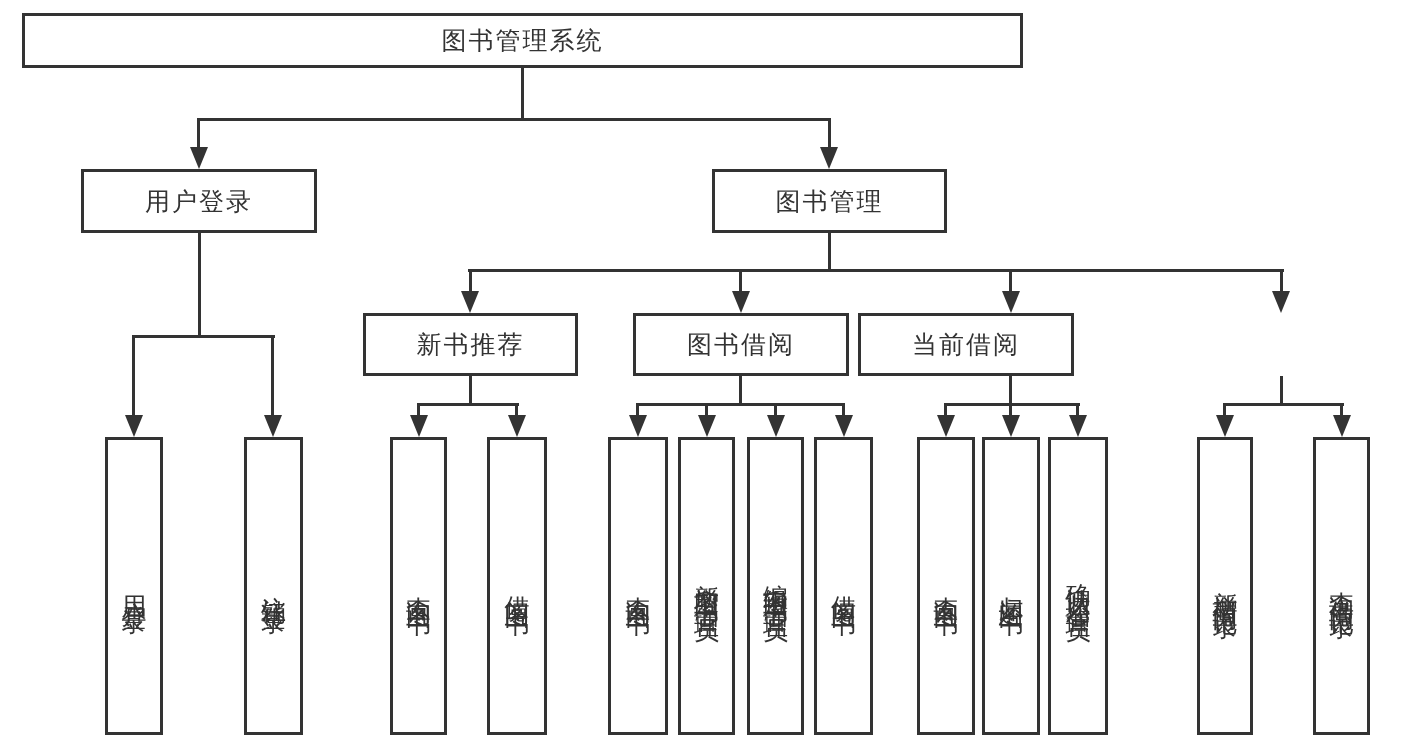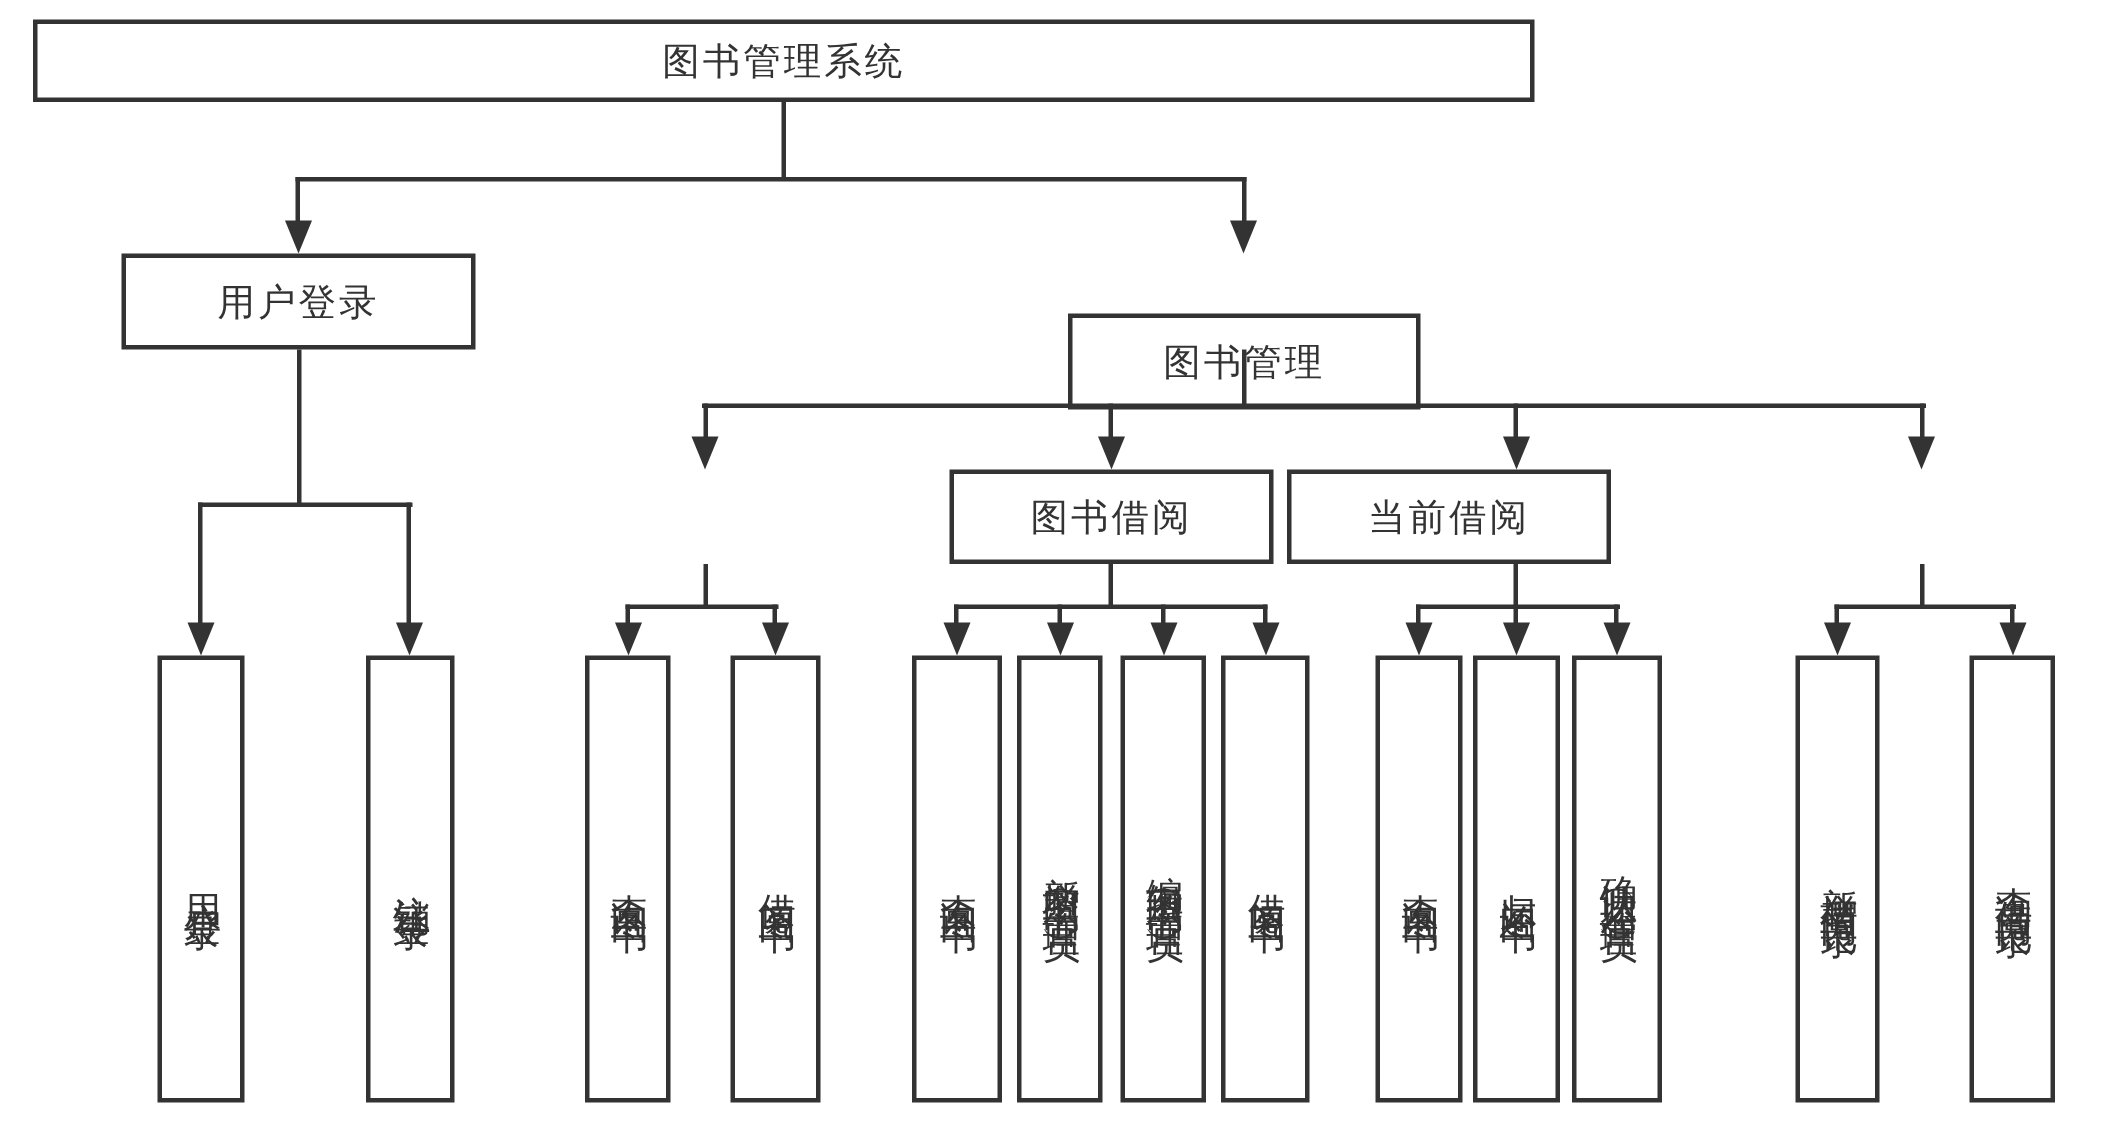--- a/index.html
+++ b/index.html
@@ -33,22 +33,23 @@
   }
 </style>
 </head>
 <body>
 
 <div class="canvas">
 
   <div class="box" style="left:22px;top:13px;width:1001px;height:55px;">图书管理系统</div>
 
   <div class="box" style="left:81px;top:169px;width:236px;height:64px;">用户登录</div>
-  <div class="box" style="left:712px;top:169px;width:235px;height:64px;margin-top:40px;">图书管理</div>
+  <div class="box" style="left:712px;top:169px;width:235px;height:64px;">图书管理</div>
 
+  <div class="box" style="left:363px;top:313px;width:215px;height:63px;">新书推荐</div>
   <div class="box" style="left:633px;top:313px;width:216px;height:63px;">图书借阅</div>
   <div class="box" style="left:858px;top:313px;width:216px;height:63px;">当前借阅</div>
 
   <div class="vbox" style="left:105px;top:437px;width:58px;height:298px;">
     <span class="vtext">用户登录</span>
   </div>
   <div class="vbox" style="left:244px;top:437px;width:59px;height:298px;">
     <span class="vtext">注销登录</span>
   </div>
 

